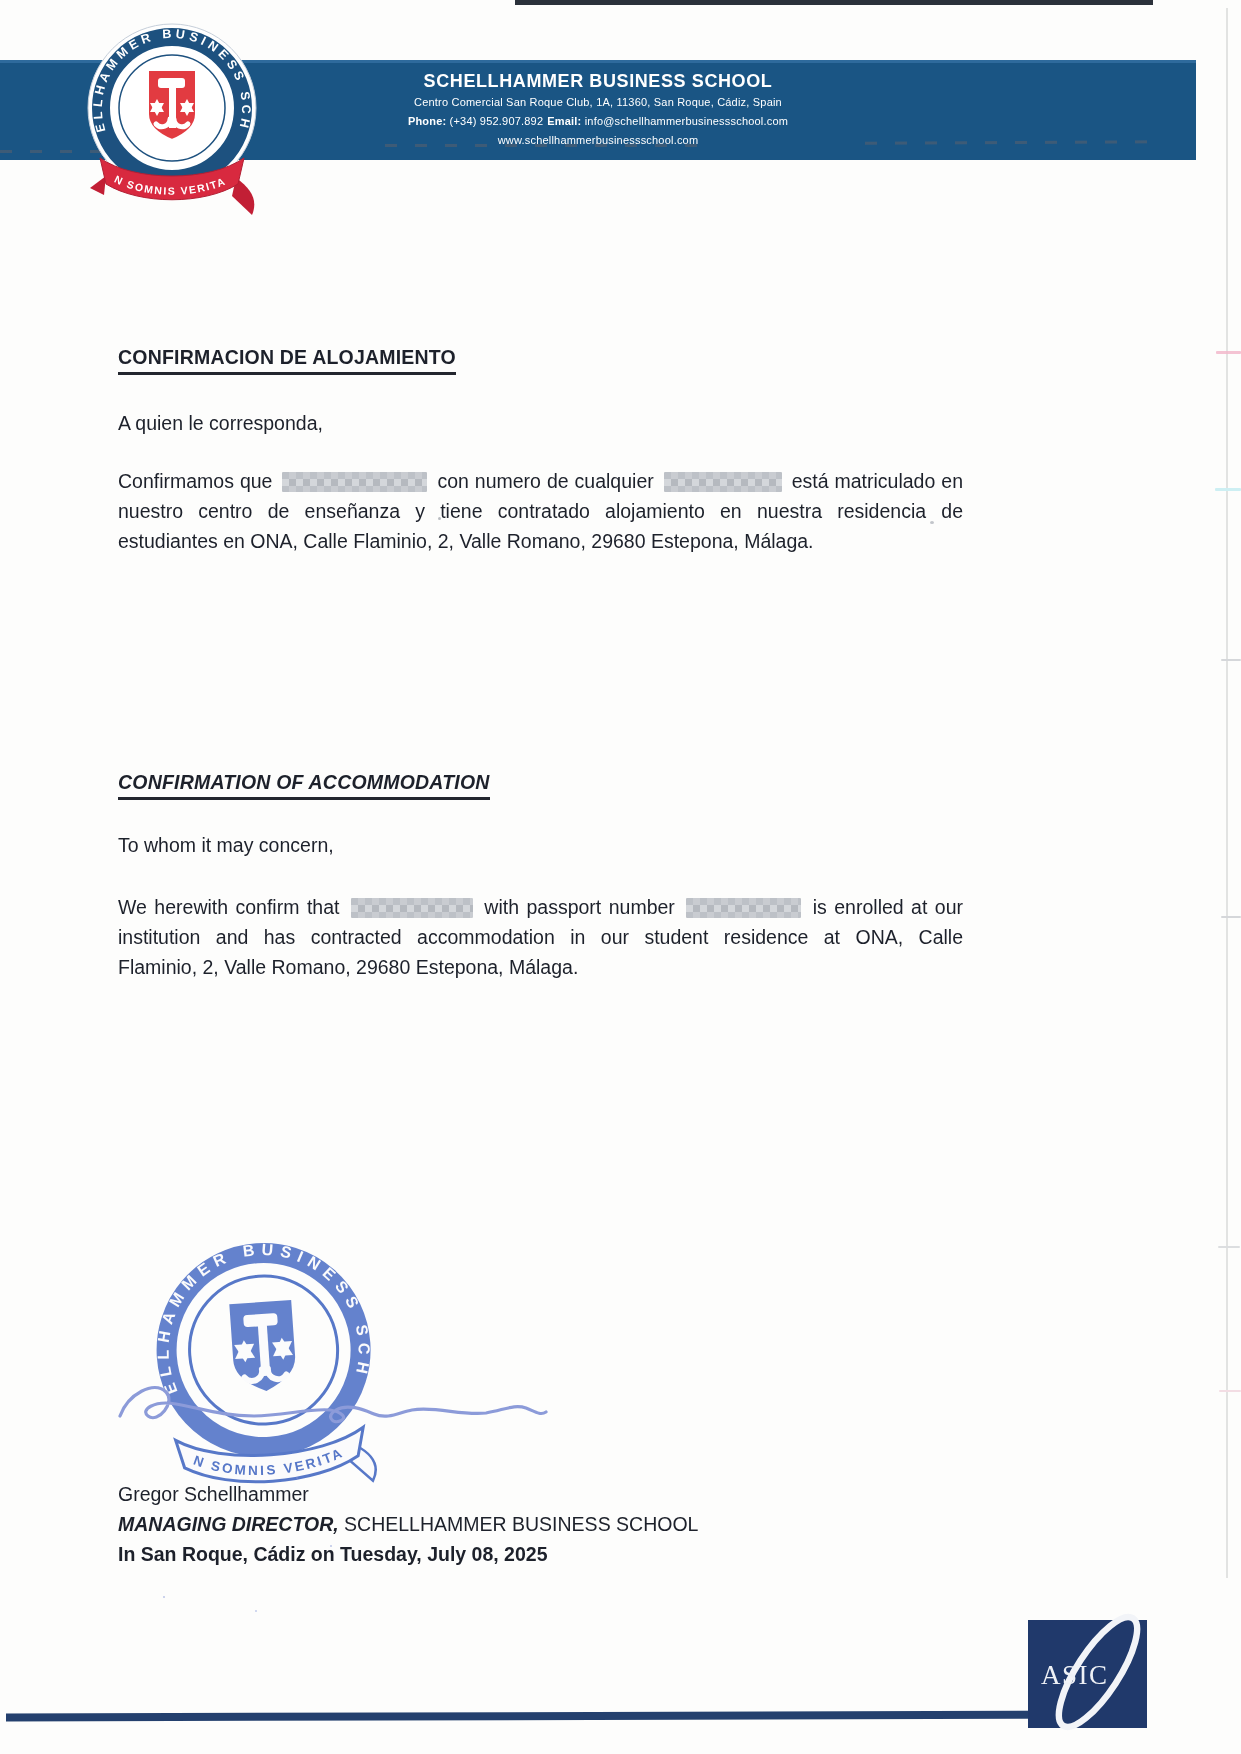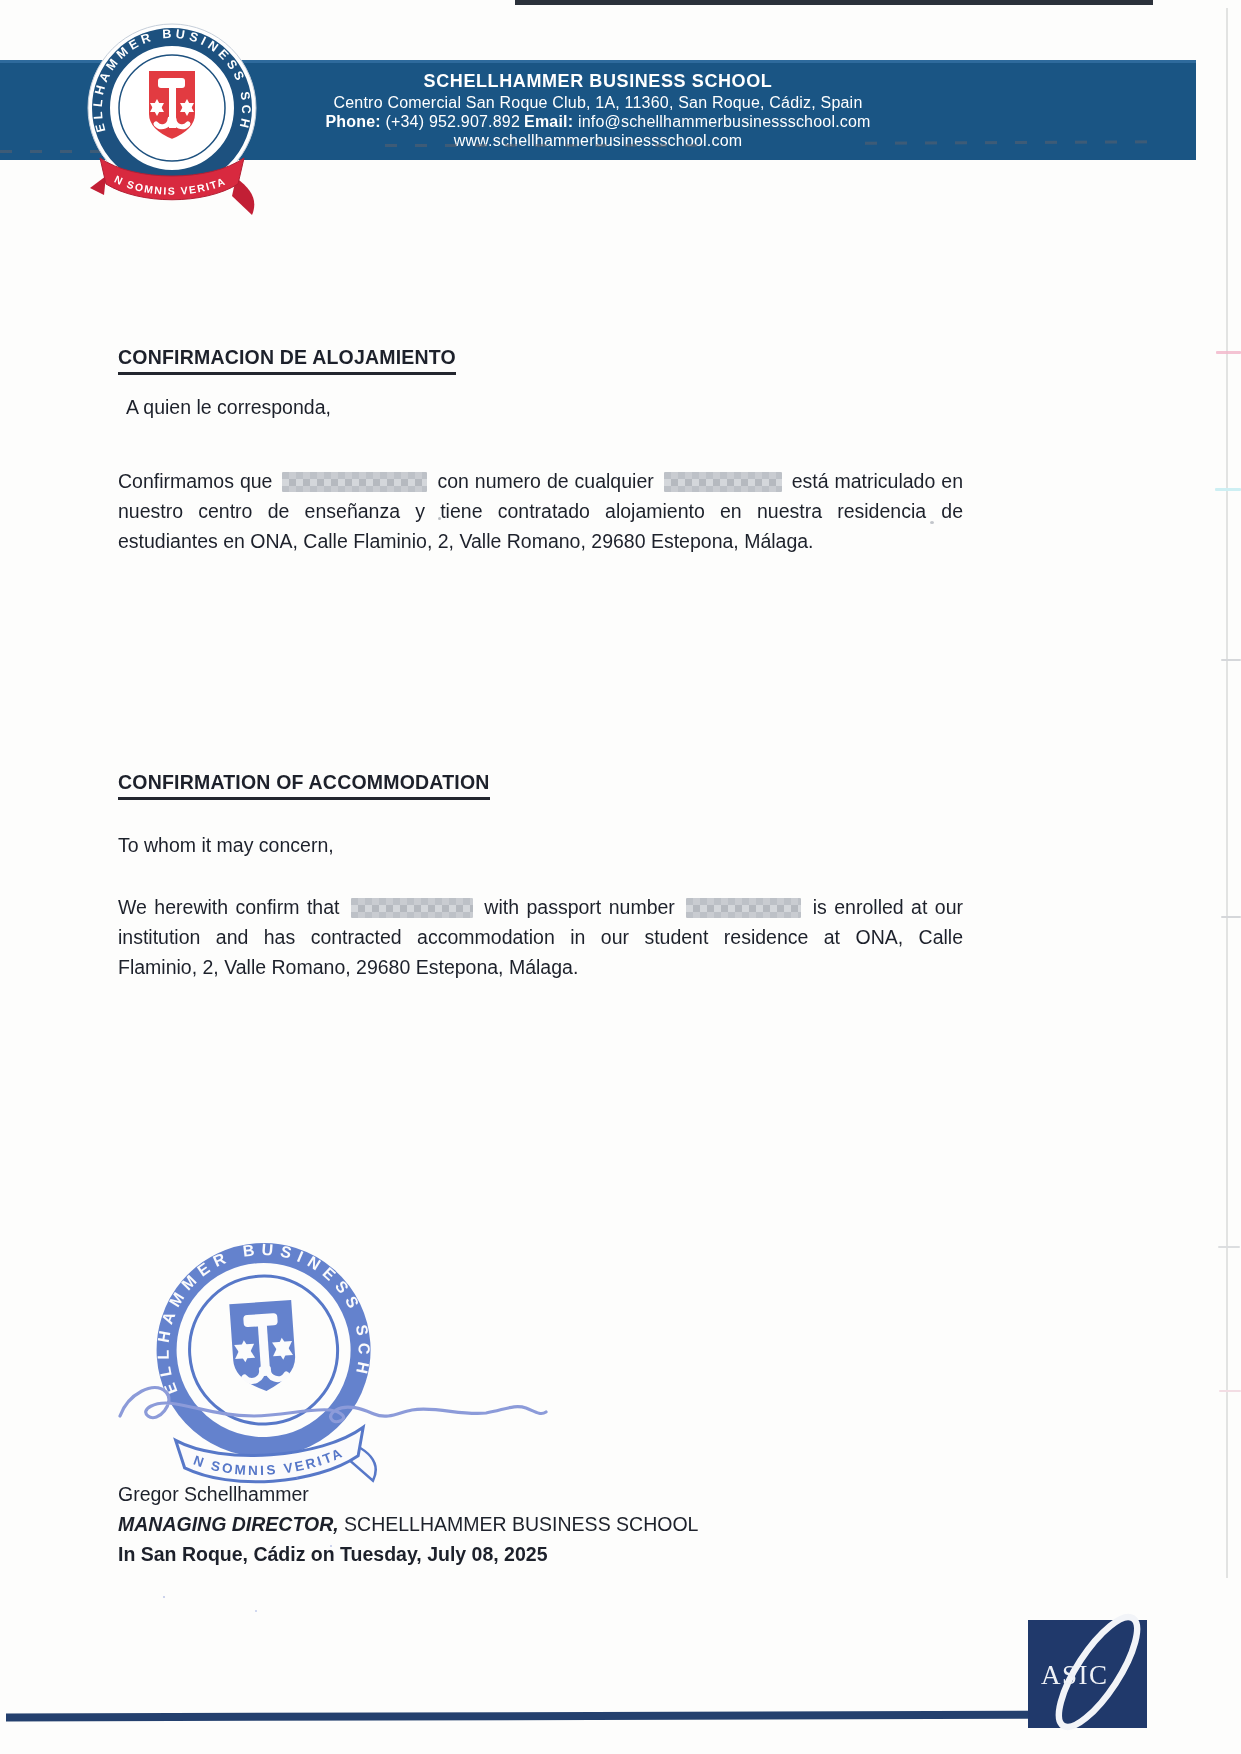--- a/index.html
+++ b/index.html
@@ -12,21 +12,21 @@
   .dash{position:absolute;border-radius:1px;}
   .smear{position:absolute;height:3px;
          background:repeating-linear-gradient(90deg,rgba(90,96,108,.55) 0 12px,rgba(90,96,108,0) 12px 30px);}
   .speck{position:absolute;border-radius:50%;}
 
   
   .banner{position:absolute;left:0;top:60px;width:1196px;height:100px;background:#1a5584;
           border-top:3px solid #2e6a9c;box-sizing:border-box;}
   .banner-text{position:absolute;left:263px;top:7px;width:670px;text-align:center;color:#fff;}
   .school-name{font-size:18px;font-weight:bold;letter-spacing:.6px;line-height:23px;}
-  .bline{font-size:16px;line-height:19px;letter-spacing:.2px;}
+  .bline{font-size:11px;line-height:19px;letter-spacing:.2px;}
   .bline b{font-weight:bold;}
   .gapl{margin-left:4px;}
 
   .logo{position:absolute;left:84px;top:12px;}
 
   
   .heading{position:absolute;left:118px;font-size:19.5px;font-weight:bold;letter-spacing:.2px;}
   .heading span{display:inline-block;border-bottom:3px solid #23262e;padding-bottom:3px;}
   .sal{position:absolute;left:118px;font-size:19.5px;}
   .para{position:absolute;left:118px;width:845px;font-size:19.5px;line-height:30px;}
@@ -103,28 +103,28 @@
       <polygon points="103,87 110,100 96,100"></polygon>
         <polygon points="103,104 96,91 110,91"></polygon>
     </g>
     <path d="M152,166 C168,177 174,189 168,203 L148,184 Z" fill="#c21f35"></path>
     <path d="M22,164 L6,176 L20,183 Z" fill="#c21f35"></path>
     <path d="M16,146 C50,170 126,170 160,146 L154,172 C120,193 56,193 22,172 Z" fill="#d8293f" stroke="#b21e33" stroke-width="1"></path>
     <text font-size="10.5" font-weight="bold" fill="#ffffff" letter-spacing="1.6"><textPath href="#ribA" startOffset="50%" text-anchor="middle">IN SOMNIS VERITAS</textPath></text>
   </svg>
 
   <div class="heading" style="top:346px;"><span>CONFIRMACION DE ALOJAMIENTO</span></div>
-  <div class="sal" style="top:396px;margin-left:8px;">A quien le corresponda,</div>
+  <div class="sal" style="top:412px;">A quien le corresponda,</div>
   <div class="para" style="top:466px;">
     <div class="pline jline"><span>Confirmamos que </span><span class="redact w-esname"></span><span> con numero de cualquier </span><span class="redact w-espass"></span><span> está matriculado en</span></div>
     <div class="pline jline">nuestro centro de enseñanza y tiene contratado alojamiento en nuestra residencia de</div>
     <div class="pline">estudiantes en ONA, Calle Flaminio, 2, Valle Romano, 29680 Estepona, Málaga.</div>
   </div>
 
-  <div class="heading" style="top:771px;"><span>CONFIRMATION OF ACCOMMODATION</span></div>
+  <div class="heading" style="top:771px;font-style:italic;"><span>CONFIRMATION OF ACCOMMODATION</span></div>
   <div class="sal" style="top:834px;">To whom it may concern,</div>
   <div class="para" style="top:892px;">
     <div class="pline jline"><span>We herewith confirm that </span><span class="redact w-enname"></span><span> with passport number </span><span class="redact w-enpass"></span><span> is enrolled at our</span></div>
     <div class="pline jline">institution and has contracted accommodation in our student residence at ONA, Calle</div>
     <div class="pline">Flaminio, 2, Valle Romano, 29680 Estepona, Málaga.</div>
   </div>
 
   <svg class="stamp" width="266" height="270" viewBox="0 0 266 270">
     <defs>
       <path id="ringB" d="M 40.7,156.5 A 95,95 0 1 1 219.3,156.5" fill="none"></path>

